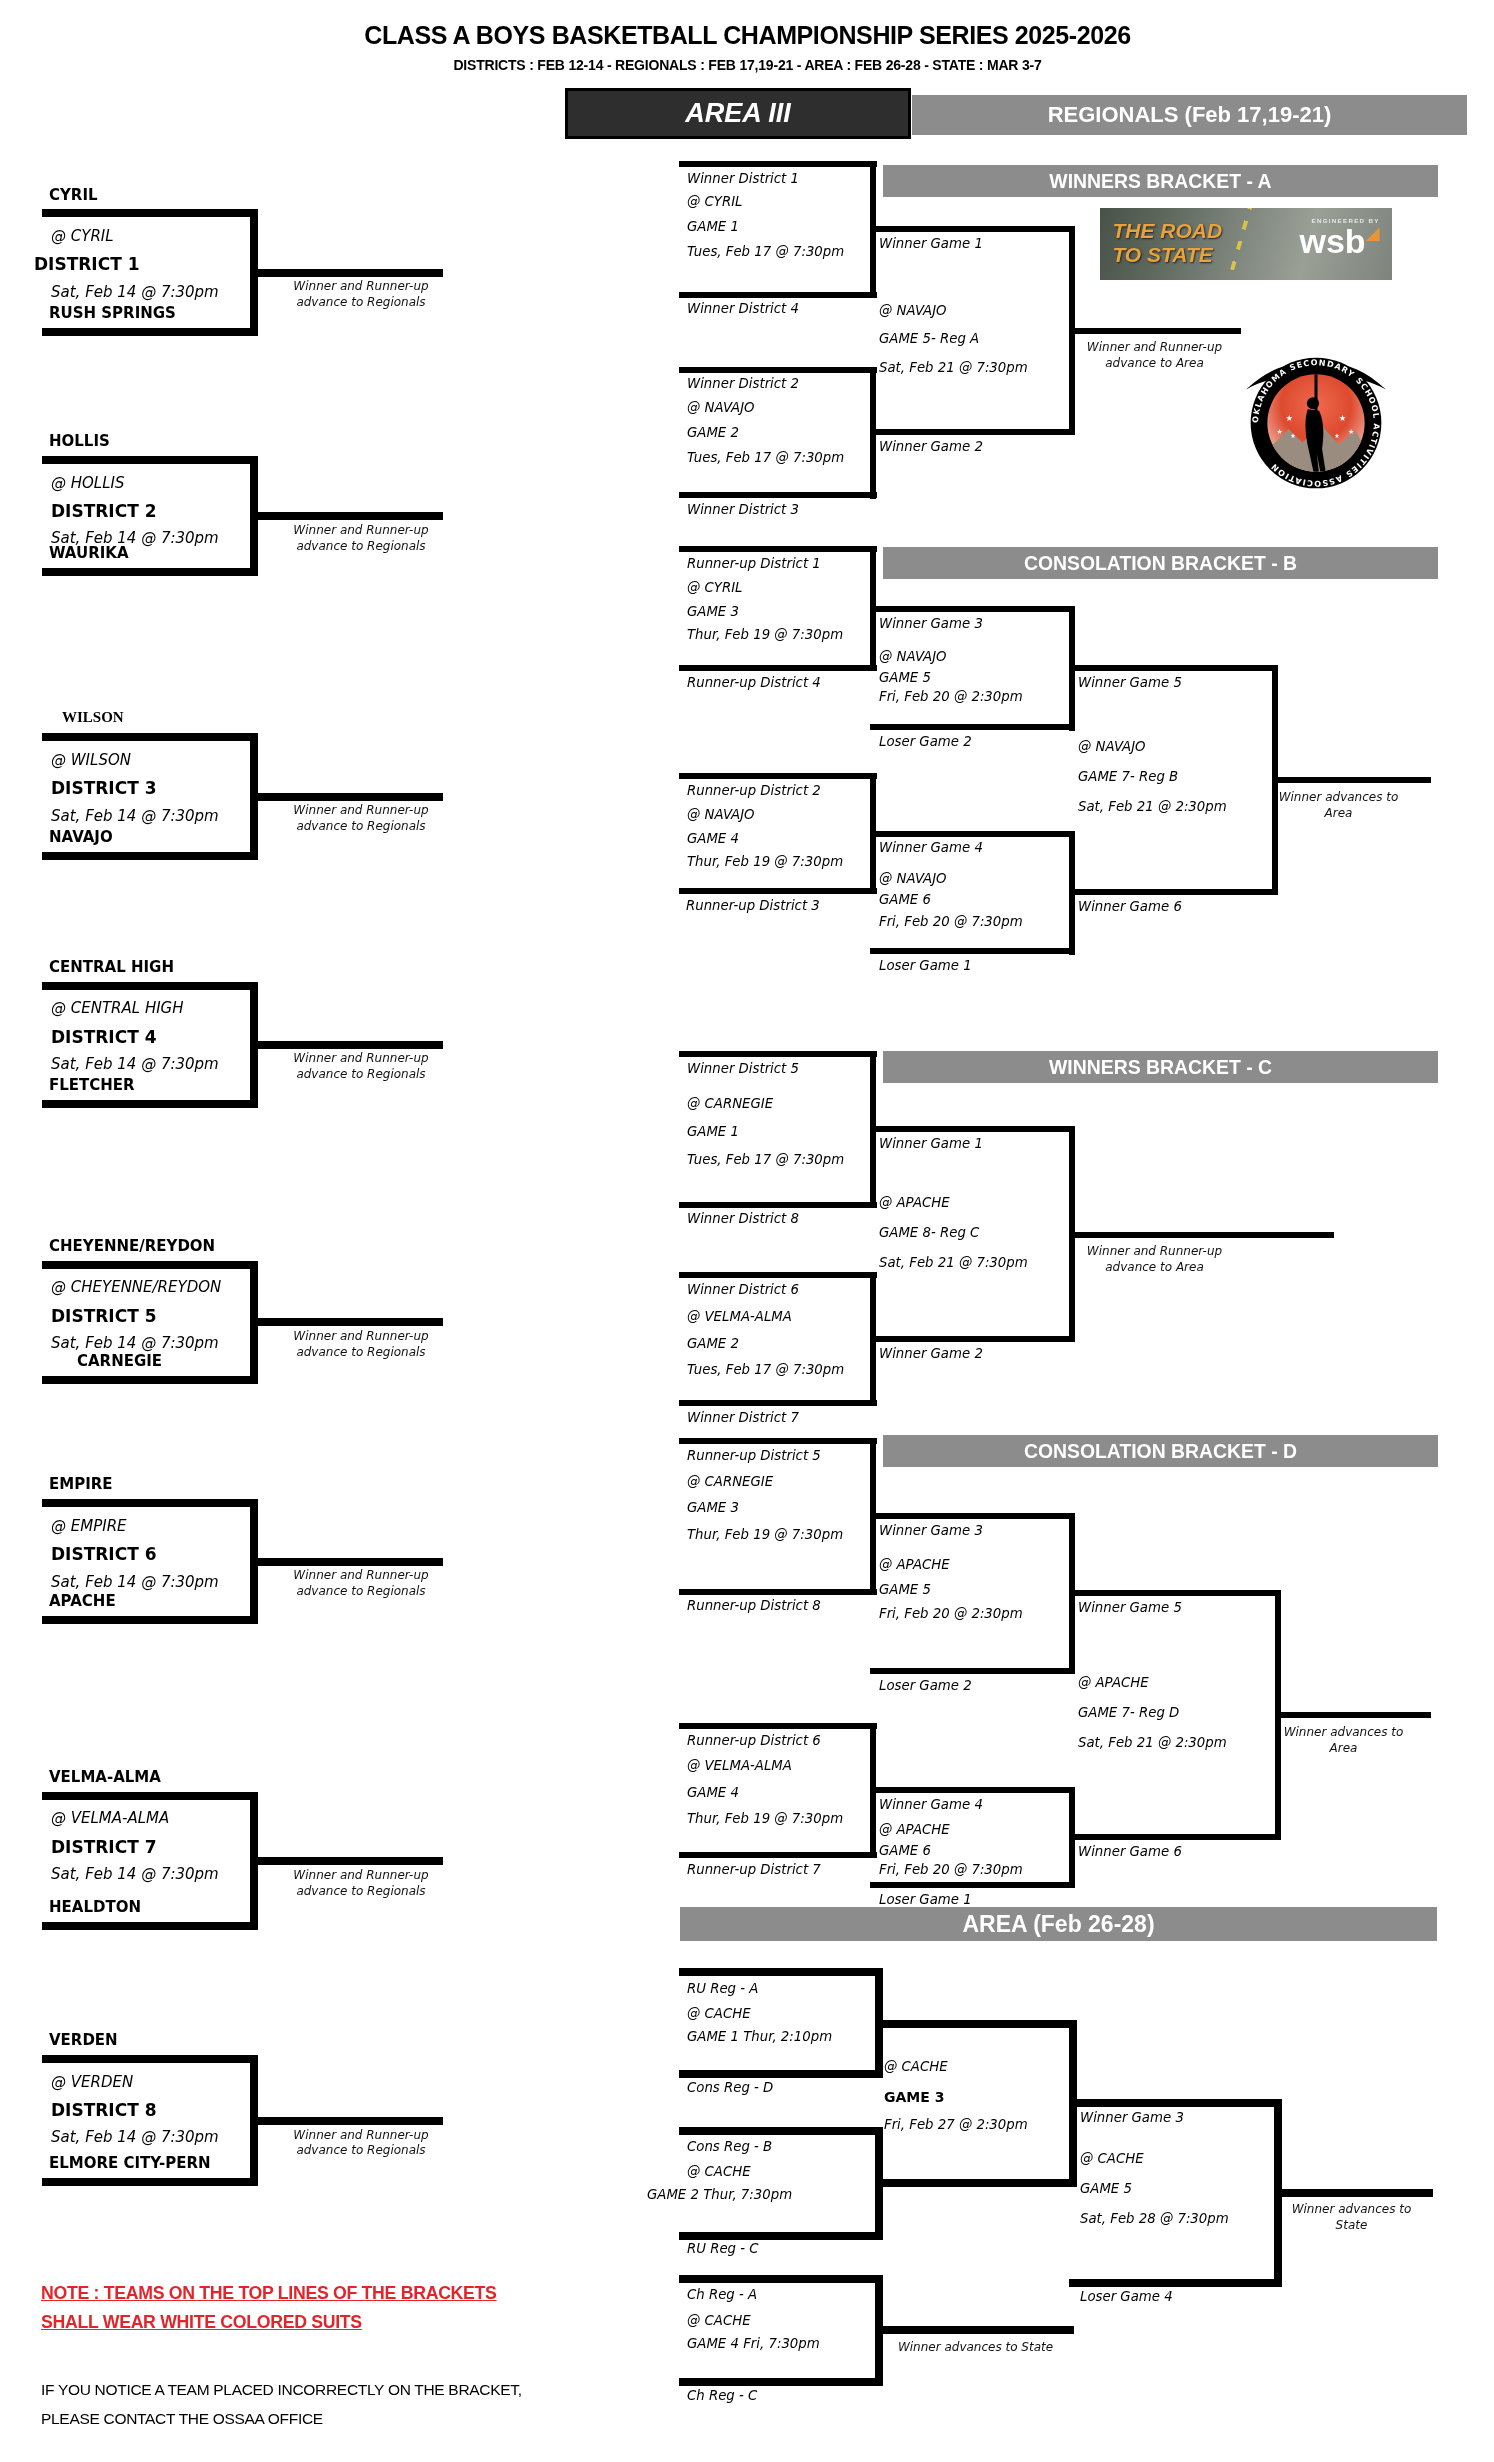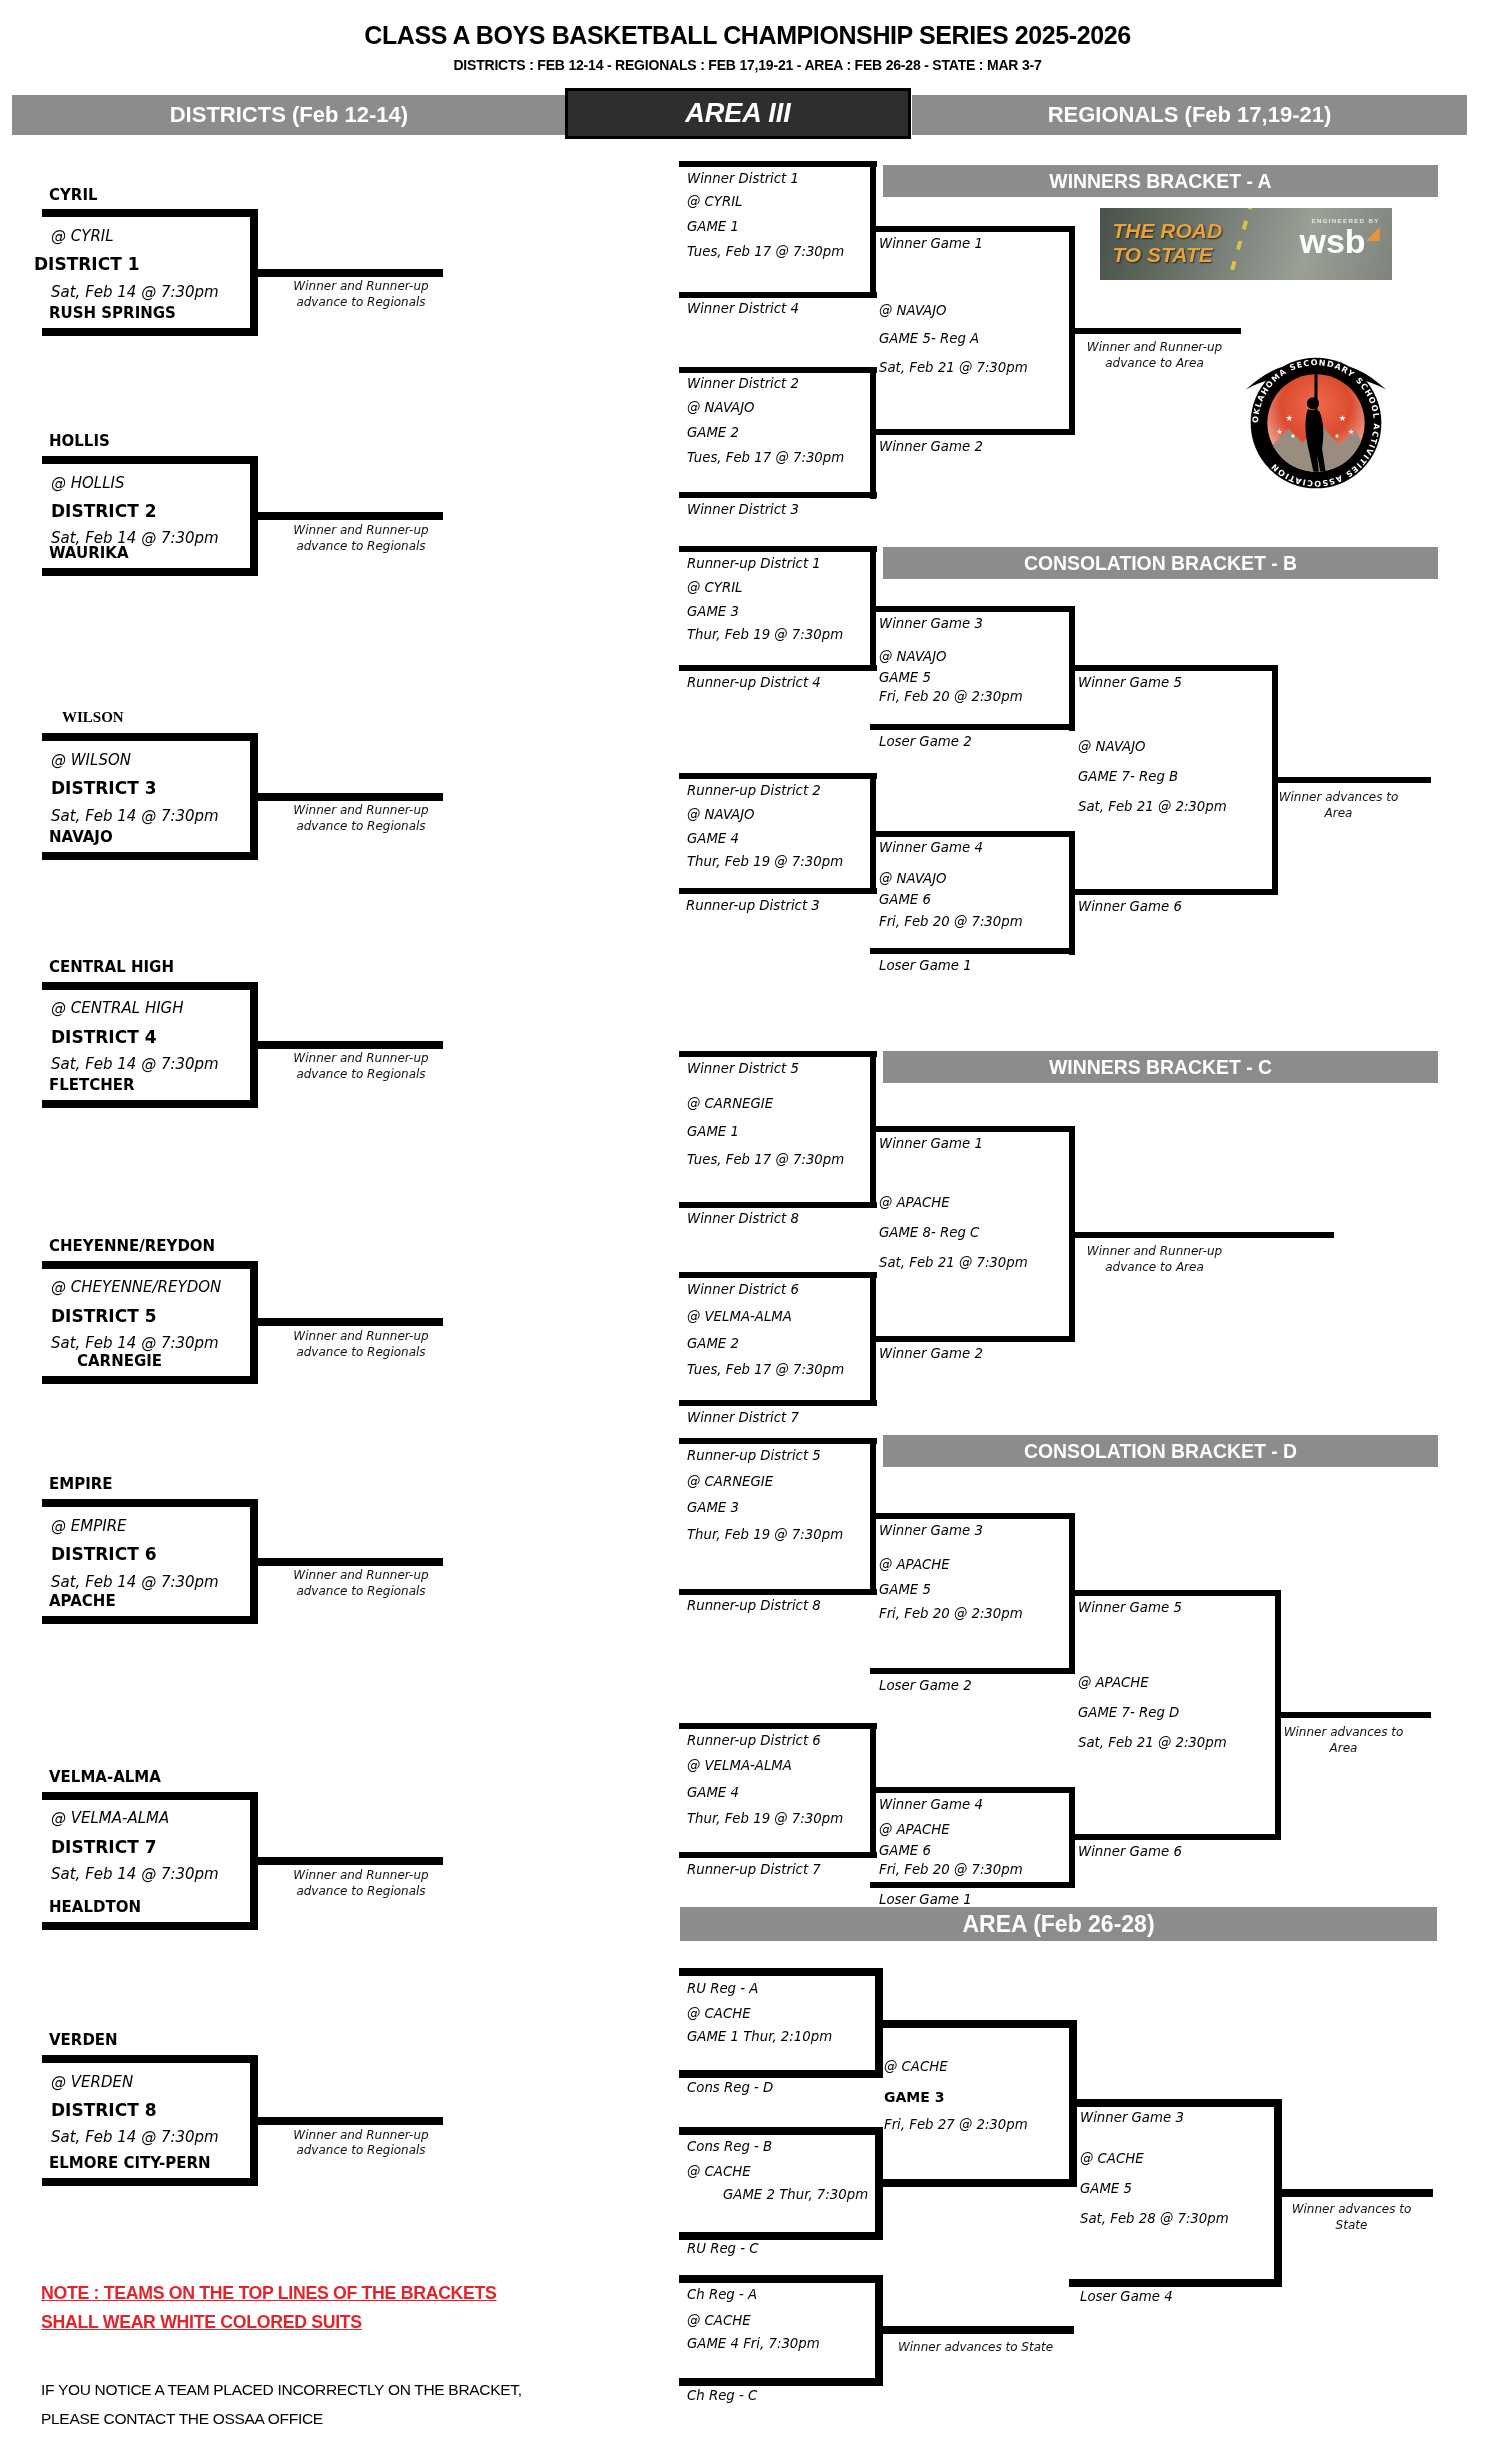--- a/index.html
+++ b/index.html
@@ -46,21 +46,20 @@
         clip-path:polygon(0 100%,100% 0,100% 100%);vertical-align:top;margin-top:3.5px;}
 </style>
 </head>
 <body>
 
 <div id="page">
 
   <div class="title">CLASS A BOYS BASKETBALL CHAMPIONSHIP SERIES 2025-2026</div>
   <div class="subtitle">DISTRICTS : FEB 12-14 -  REGIONALS : FEB 17,19-21  -  AREA : FEB 26-28 -  STATE : MAR 3-7</div>
 
-  <div class="topbar" style="left:12.4px;width:553px;">DISTRICTS (Feb 12-14)</div>
   <div class="areabox">AREA III</div>
   <div class="topbar" style="left:912px;width:555px;">REGIONALS (Feb 17,19-21)</div>
 
   <div class="secbar" style="left:883px;top:165px;width:555px;height:32px;line-height:32px;">WINNERS BRACKET - A</div>
   <div class="secbar" style="left:883px;top:547px;width:555px;height:32px;line-height:32px;">CONSOLATION BRACKET - B</div>
   <div class="secbar" style="left:883px;top:1051px;width:555px;height:32px;line-height:32px;">WINNERS BRACKET - C</div>
   <div class="secbar" style="left:883px;top:1435px;width:555px;height:32px;line-height:32px;">CONSOLATION BRACKET - D</div>
   <div class="secbar" style="left:680px;top:1907px;width:757px;height:34px;line-height:34px;font-size:23px;">AREA (Feb 26-28)</div>
 
   <div class="road">
@@ -349,21 +348,21 @@
     <div class="line" style="left: 875px; top: 1968px; width: 8px; height: 110px;"></div>
     <div class="tx ml" style="left: 687px; top: 1981px;">RU Reg - A</div>
     <div class="tx ml" style="left: 687px; top: 2006px;">@ CACHE</div>
     <div class="tx ml" style="left: 687px; top: 2029px;">GAME 1 Thur, 2:10pm</div>
     <div class="tx ml" style="left: 687px; top: 2080px;">Cons Reg - D</div>
     <div class="line" style="left: 679px; top: 2127px; width: 204px; height: 8px;"></div>
     <div class="line" style="left: 679px; top: 2232px; width: 204px; height: 8px;"></div>
     <div class="line" style="left: 875px; top: 2127px; width: 8px; height: 113px;"></div>
     <div class="tx ml" style="left: 687px; top: 2139px;">Cons Reg - B</div>
     <div class="tx ml" style="left: 687px; top: 2164px;">@ CACHE</div>
-    <div class="tx ml" style="left: 723px; top: 2187px;">GAME 2 Thur, 7:30pm</div>
+    <div class="tx ml" style="left: 647px; top: 2187px;">GAME 2 Thur, 7:30pm</div>
     <div class="tx ml" style="left: 687px; top: 2241px;">RU Reg - C</div>
     <div class="line" style="left: 875px; top: 2020px; width: 202px; height: 8px;"></div>
     <div class="line" style="left: 875px; top: 2179px; width: 202px; height: 8px;"></div>
     <div class="line" style="left: 1069px; top: 2020px; width: 8px; height: 167px;"></div>
     <div class="tx ml" style="left: 884px; top: 2059px;">@ CACHE</div>
     <div class="tx mbold" style="left: 884px; top: 2089px;">GAME 3</div>
     <div class="tx ml" style="left: 884px; top: 2117px;">Fri, Feb 27 @ 2:30pm</div>
     <div class="line" style="left: 1069px; top: 2099px; width: 213px; height: 8px;"></div>
     <div class="line" style="left: 1069px; top: 2279px; width: 213px; height: 8px;"></div>
     <div class="line" style="left: 1274px; top: 2099px; width: 8px; height: 188px;"></div>

